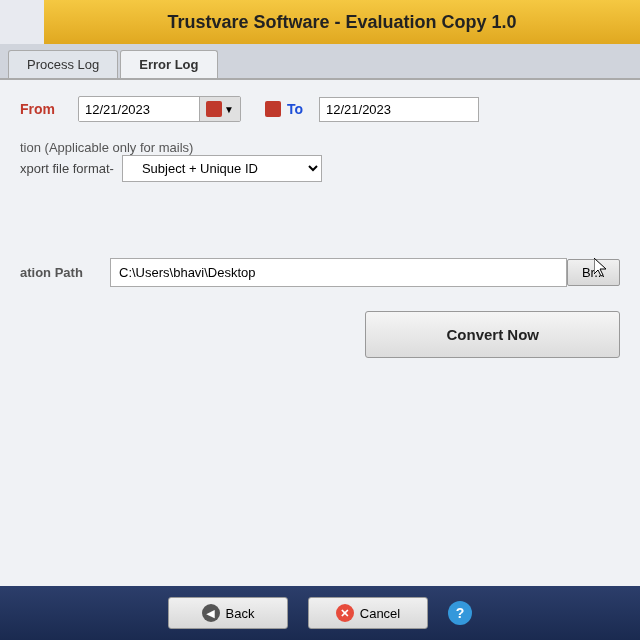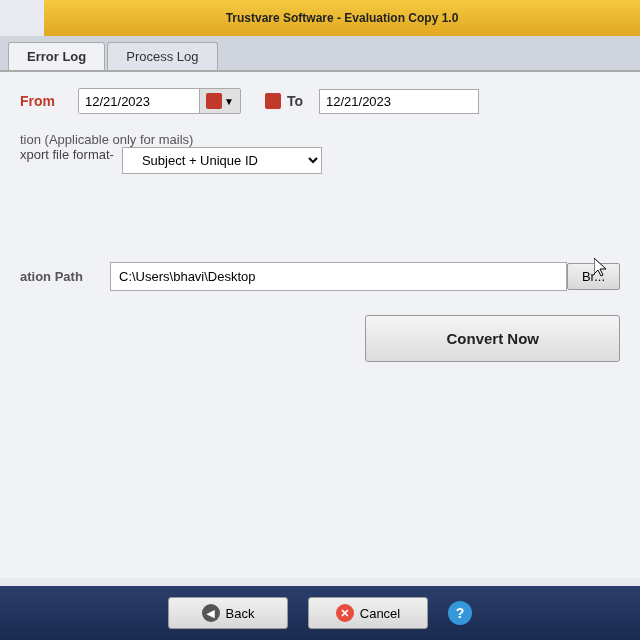--- a/index.html
+++ b/index.html
@@ -8,25 +8,25 @@
       height: 640px;
       font-family: Arial, sans-serif;
       font-size: 13px;
       background: #e8eaf0;
       overflow: hidden;
     }
 
     
     .title-bar {
       background: linear-gradient(to bottom, #f5c842, #e0a820);
-      height: 36px;
-      display: flex;
-      align-items: center;
-      justify-content: center;
-      font-size: 12px;
+      height: 44px;
+      display: flex;
+      align-items: center;
+      justify-content: center;
+      font-size: 18px;
       font-weight: bold;
       color: #222;
       padding: 0 10px;
       margin-left: 44px;
     }
 
     
     .tab-bar {
       background: #d0d4dc;
       display: flex;
@@ -100,21 +100,21 @@
       width: 16px;
       height: 16px;
       background: #c0392b;
       display: inline-block;
       border-radius: 2px;
       position: relative;
     }
     .to-label {
       font-size: 14px;
       font-weight: bold;
-      color: #404040;
+      color: #1d4ed8;
       margin-left: 8px;
       margin-right: 8px;
       display: flex;
       align-items: center;
       gap: 6px;
       padding-left: 8px;
     }
     .to-cal-icon {
       width: 16px;
       height: 16px;
@@ -133,22 +133,22 @@
 
     
     .section-note {
       font-size: 13px;
       color: #555;
     }
 
     
     .format-row {
       display: flex;
-      align-items: flex-start;
-      margin-bottom: 28px;
+      align-items: center;
+      margin-bottom: 16px;
       gap: 8px;
     }
     .format-label {
       font-size: 13px;
       color: #444;
       white-space: nowrap;
     }
     .format-select {
       border: 1px solid #aaa;
       background: white;
@@ -285,25 +285,25 @@
     }
   </style>
 </head>
 <body>
 
 <div class="title-bar">
   <span>Trustvare Software - Evaluation Copy 1.0</span>
 </div>
 
 <div class="tab-bar">
+  <div class="tab">
+    <span>Process Log</span>
+  </div>
   <div class="tab active">
     <span>Error Log</span>
-  </div>
-  <div class="tab">
-    <span>Process Log</span>
   </div>
 </div>
 
 <div class="main-content">
 
   <div class="date-row">
     <span class="date-label">From</span>
     <div class="date-input-wrapper">
       <input class="date-input" type="text" value="12/21/2023" style="">
       <button class="date-btn">

